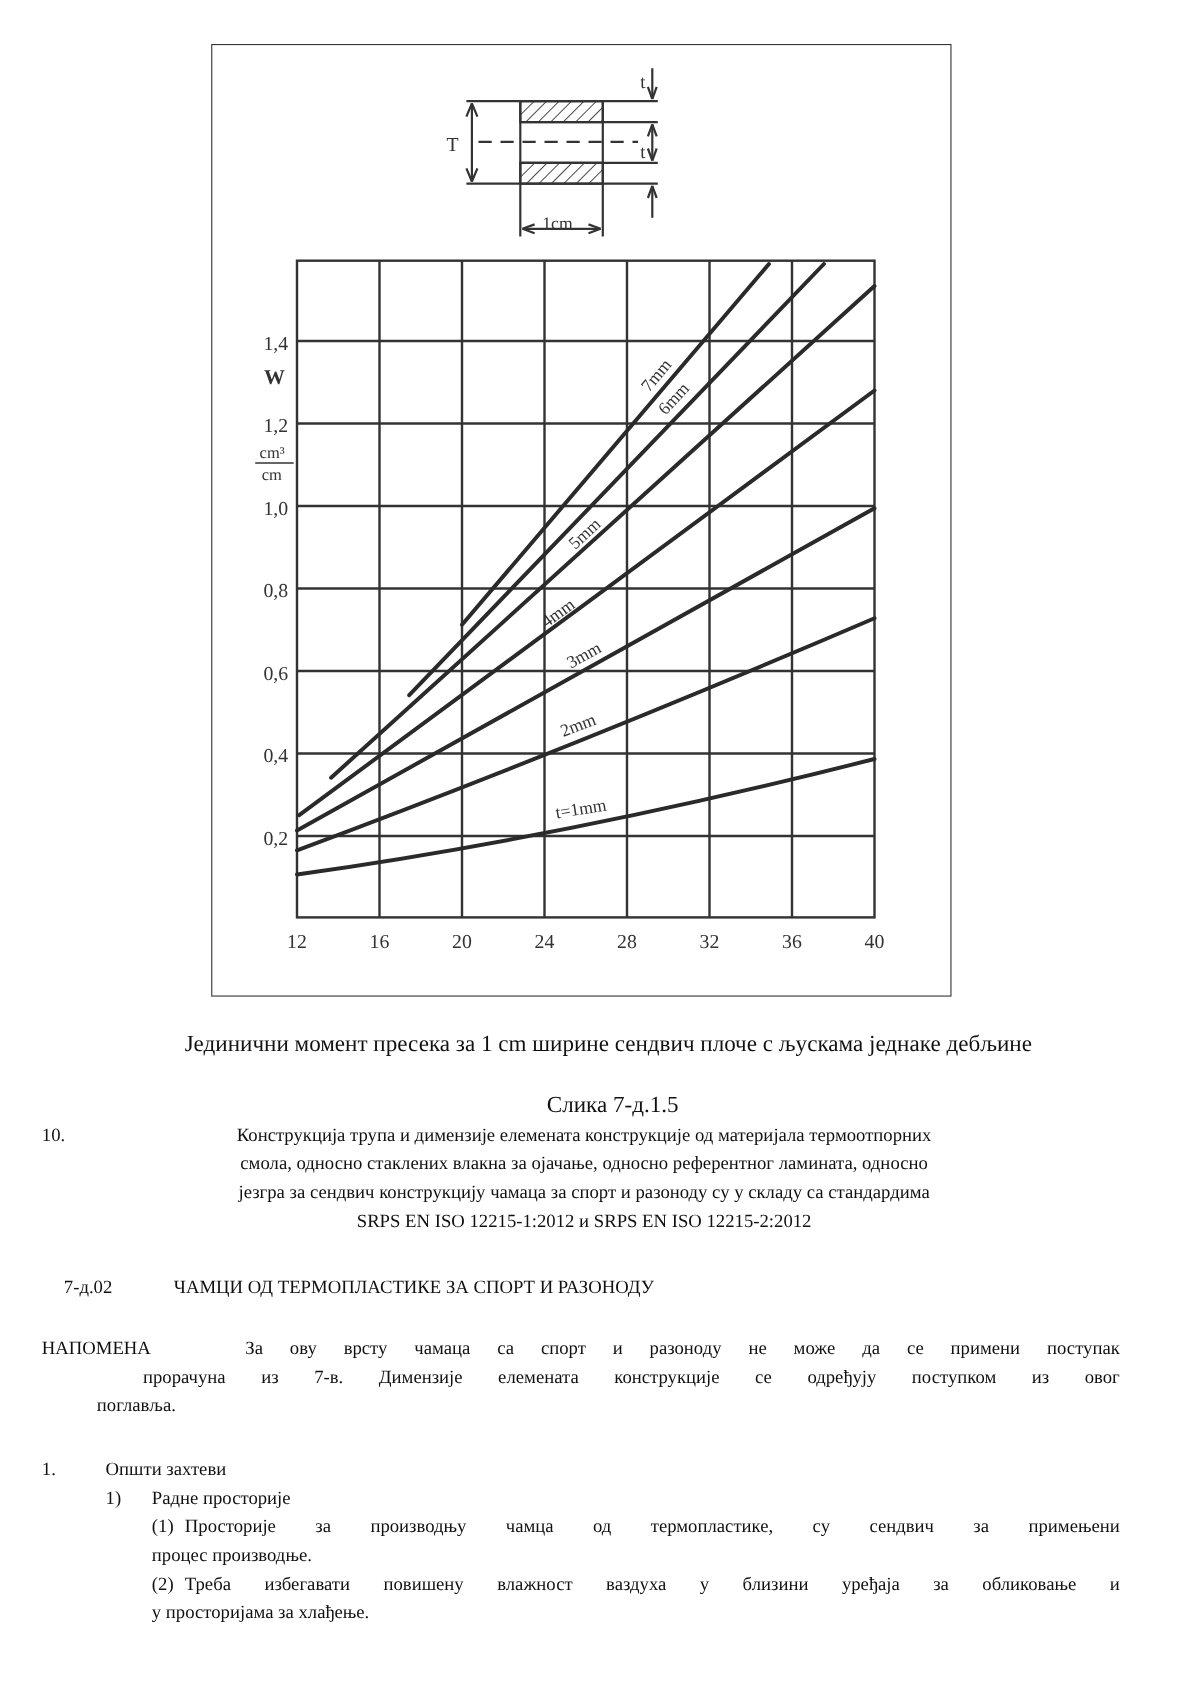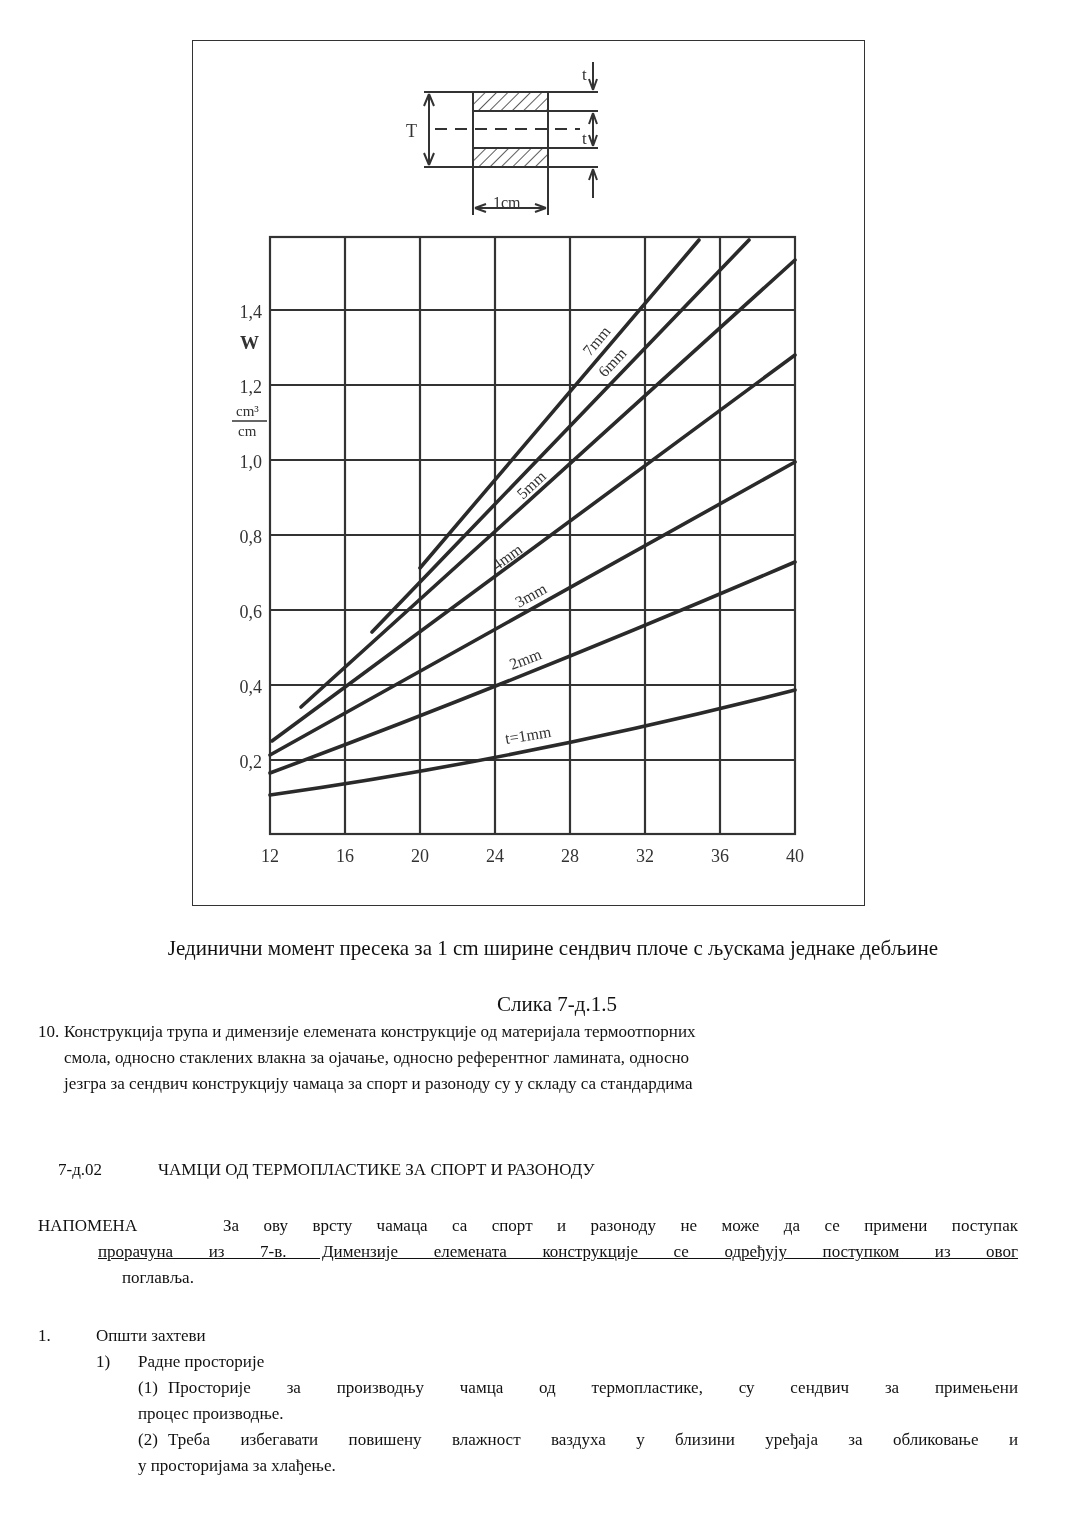--- a/index.html
+++ b/index.html
@@ -114,39 +114,40 @@
     <text x="720" y="862">36</text>
     <text x="795" y="862">40</text>
   </g>
 </svg>
 
 <div class="caption" style="top:936px;padding-left:16px;box-sizing:border-box;">Јединични момент пресека за 1 cm ширине сендвич плоче с љускама једнаке дебљине</div>
 <div class="caption" style="top:992px;padding-left:24px;box-sizing:border-box;">Слика 7-д.1.5</div>
 
 <div class="para" style="top:1019px;left:38px;width:960px;">
   <span class="num" style="left:0;top:0;">10.</span>
-  <div style="margin-left:26px;">
+  <div style="margin-left:26px;text-align:center;">
     <div>Конструкција трупа и димензије елемената конструкције од материјала термоотпорних</div>
     <div>смола, односно стаклених влакна за ојачање, односно референтног ламината, односно</div>
     <div>језгра за сендвич конструкцију чамаца за спорт и разоноду су у складу са стандардима</div>
+    <div>SRPS EN ISO 12215-1:2012 и SRPS EN ISO 12215-2:2012</div>
   </div>
 </div>
 
 <div class="para" style="top:1157px;left:38px;width:960px;margin-left:20px;">
   <span>7-д.02</span>
   <span style="position:absolute;left:100px;">ЧАМЦИ ОД ТЕРМОПЛАСТИКЕ ЗА СПОРТ И РАЗОНОДУ</span>
 </div>
 
 <div class="para" style="top:1213px;left:38px;width:980px;">
   <div class="justify" style="display:flex;">
     <span style="width:185px;flex:none;">НАПОМЕНА</span>
     <span style="flex:1;text-align:justify;text-align-last:justify;">За ову врсту чамаца са спорт и разоноду не може да се примени поступак</span>
   </div>
-  <div style="margin-left:60px;text-align:justify;text-align-last:justify;text-decoration:underline;">прорачуна из 7-в. Димензије елемената конструкције се одређују поступком из овог</div>
-  <div style="margin-left:84px;">поглавља.</div>
+  <div style="margin-left:92px;text-align:justify;text-align-last:justify;">прорачуна из 7-в. Димензије елемената конструкције се одређују поступком из овог</div>
+  <div style="margin-left:50px;">поглавља.</div>
 </div>
 
 <div class="para" style="top:1323px;left:38px;width:980px;">
   <div style="position:relative;height:26px;">
     <span style="position:absolute;left:0;">1.</span>
     <span style="position:absolute;left:58px;">Општи захтеви</span>
   </div>
   <div style="position:relative;height:26px;">
     <span style="position:absolute;left:58px;">1)</span>
     <span style="position:absolute;left:100px;text-align:center;">Радне просторије</span>

